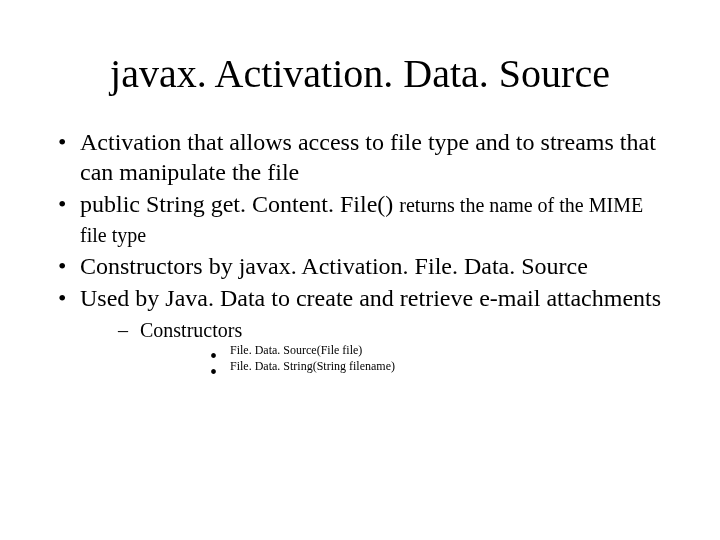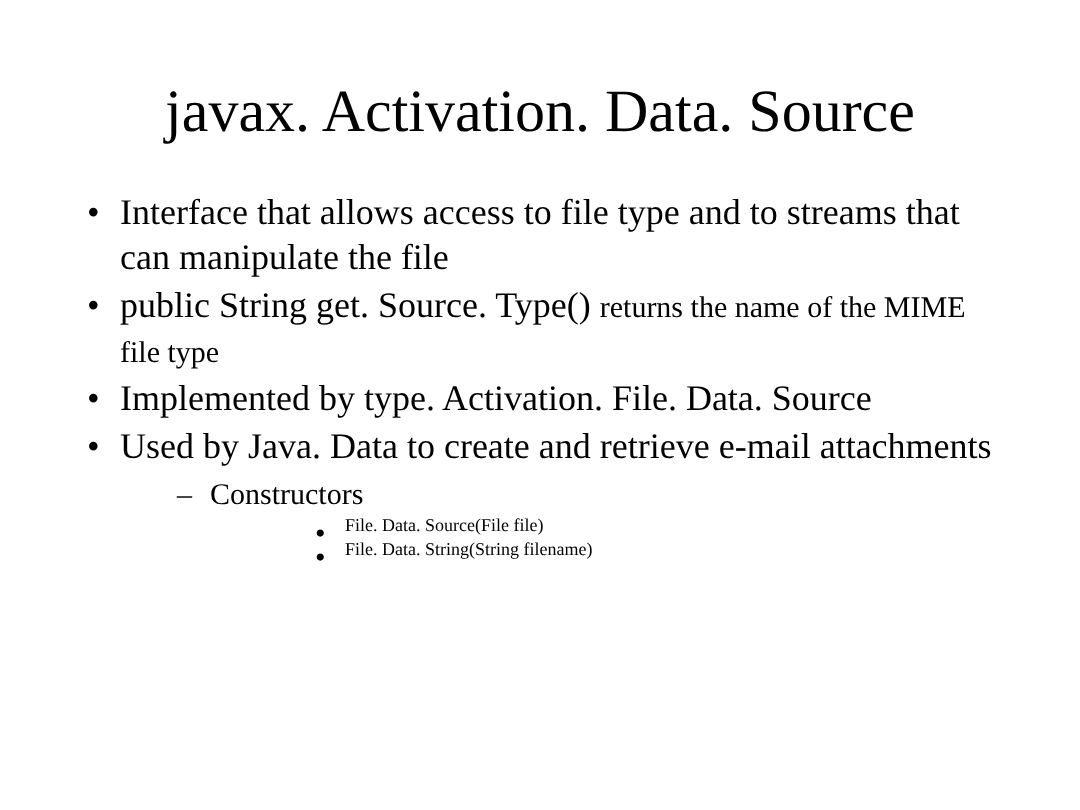--- a/index.html
+++ b/index.html
@@ -16,23 +16,23 @@
   ul.subsub { list-style: none; padding-left: 0; }
   ul.subsub > li { position: relative; padding-left: 90px; font-size: 12px; line-height: 1.3; }
   ul.subsub > li::before { content: "•"; position: absolute; left: 70px; top: 0; font-size: 20px; }
 </style>
 </head>
 <body>
 
 <div class="slide">
   <h1 class="title">javax. Activation. Data. Source</h1>
   <ul class="top">
-    <li><span>Interface that allows access to file type and to streams that can manipulate the file</span></li>
-    <li><span>public String get. Source. Type() </span><span class="tail">returns the name of the MIME file type</span></li>
-    <li><span>Implemented by type. Activation. File. Data. Source</span></li>
+    <li><span>Activation that allows access to file type and to streams that can manipulate the file</span></li>
+    <li><span>public String get. Content. File() </span><span class="tail">returns the name of the MIME file type</span></li>
+    <li><span>Constructors by javax. Activation. File. Data. Source</span></li>
     <li>
       <span>Used by Java. Data to create and retrieve e-mail attachments</span>
       <ul class="sub">
         <li>
           <span>Constructors</span>
           <ul class="subsub">
             <li><span>File. Data. Source(File file)</span></li>
             <li><span>File. Data. String(String filename)</span></li>
           </ul>
         </li>

